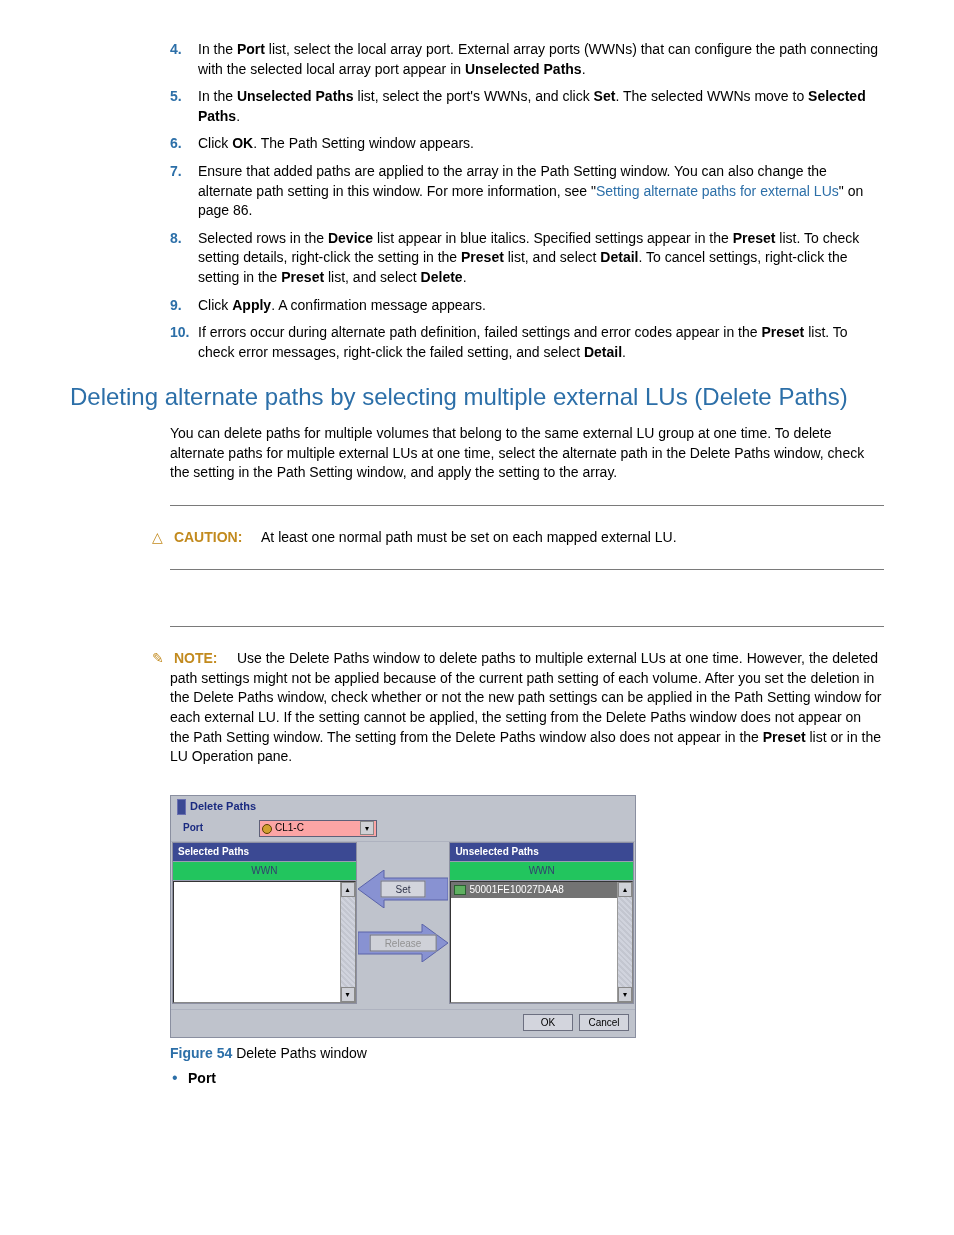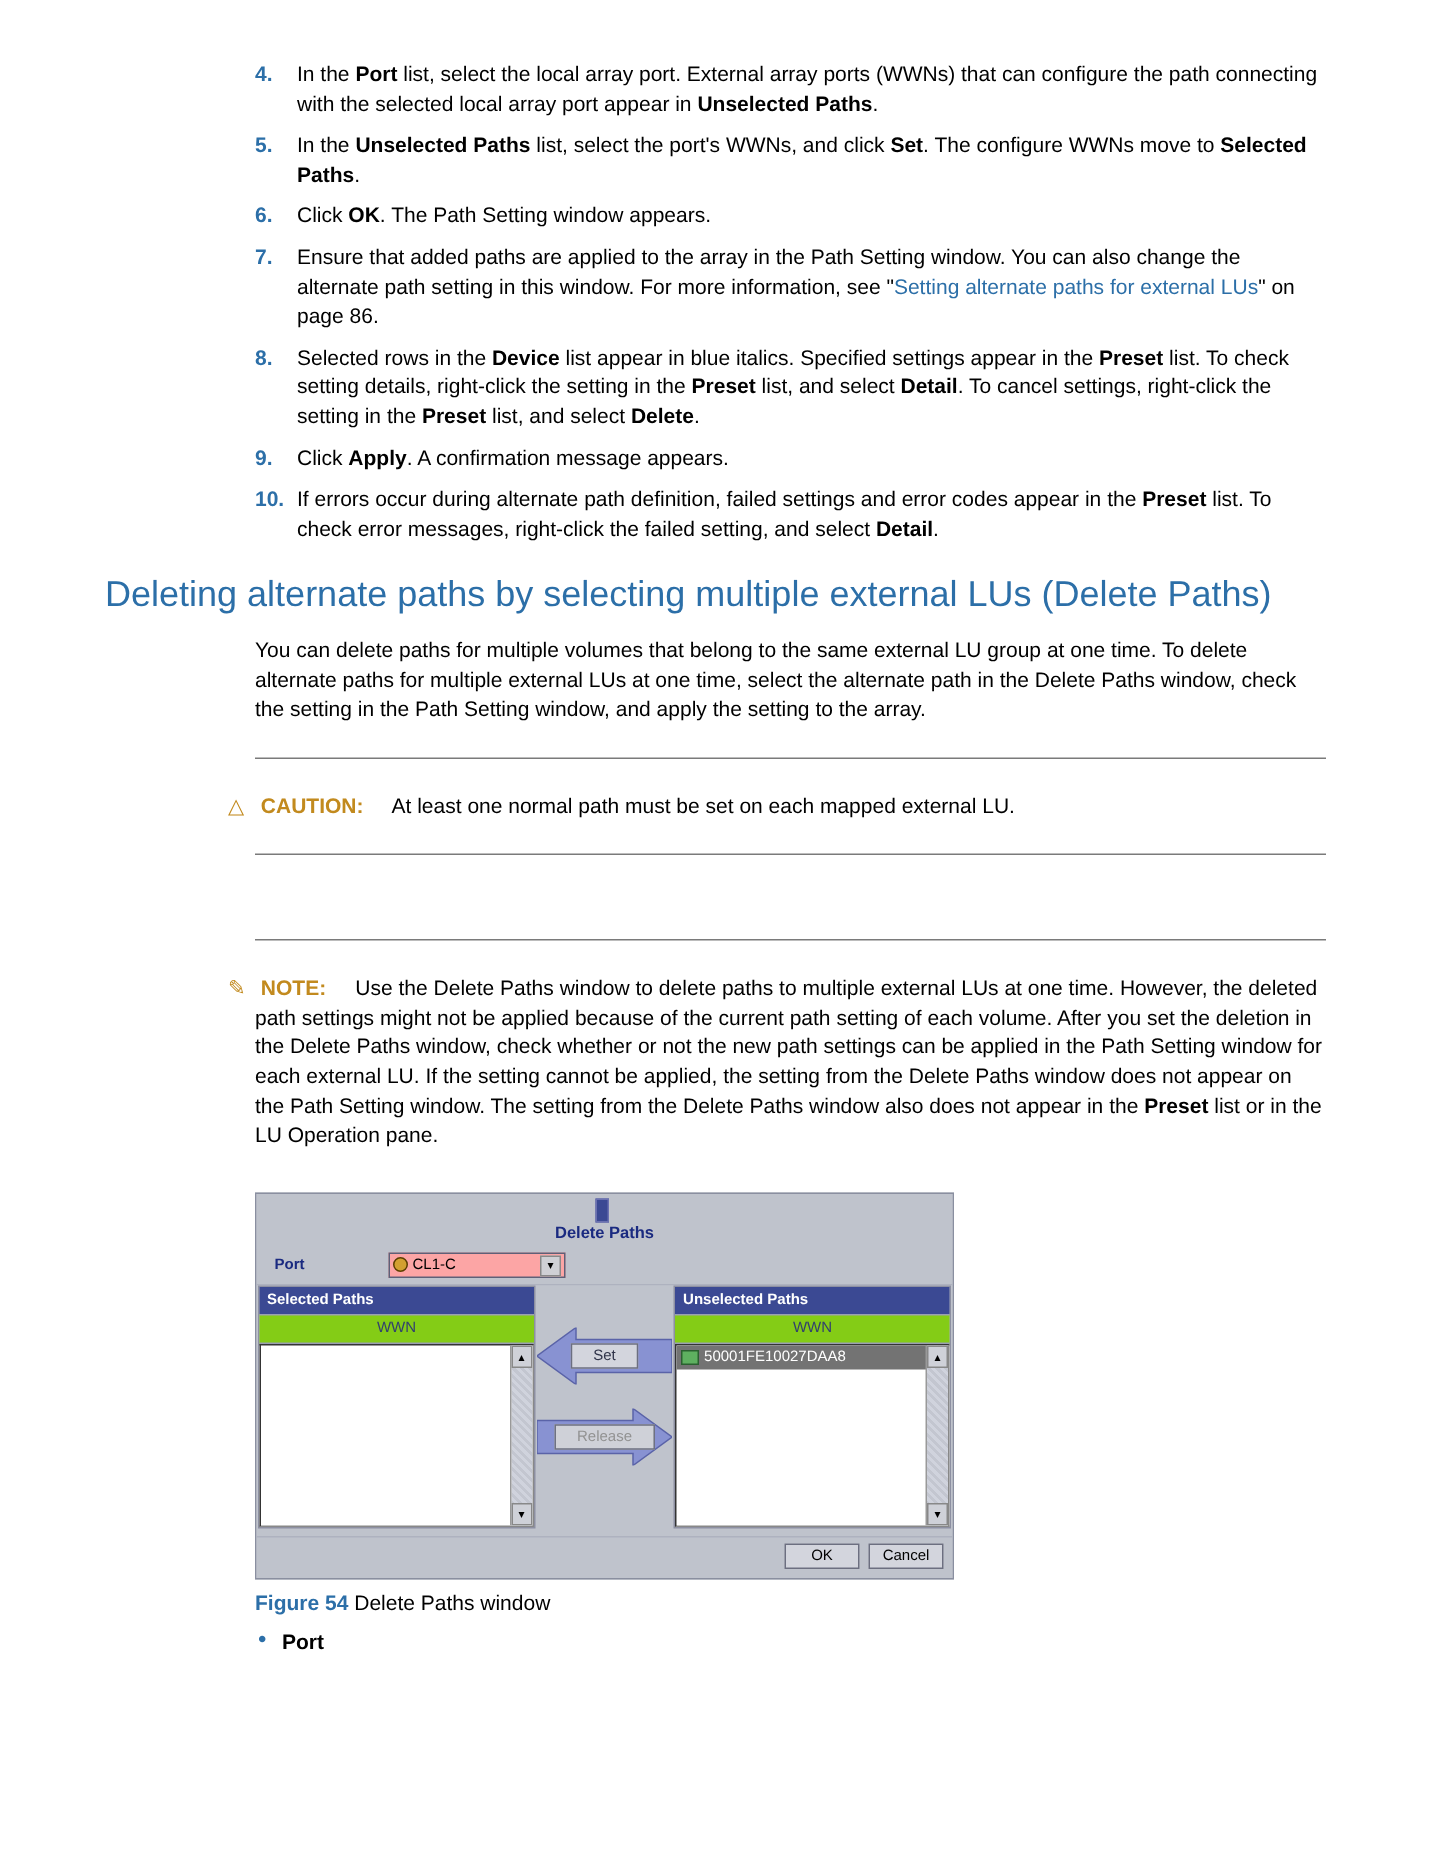--- a/index.html
+++ b/index.html
@@ -71,24 +71,23 @@
   }
   .dp-window {
     border: 1px solid #8a8fa0;
     width: 464px;
     background: #bfc3cc;
     font-family: "MS Sans Serif", Tahoma, sans-serif;
     font-size: 10px;
   }
   .dp-titlebar {
     display: flex;
-    align-items: center;
+    align-items: flex-start;
     background: #bfc3cc;
     padding: 3px 6px;
-    flex-direction: column;
   }
   .dp-titlebar .tb-accent {
     width: 7px;
     height: 14px;
     background: #3b4993;
     border: 1px solid #6a70b0;
     margin-right: 4px;
   }
   .dp-titlebar .tb-label {
     font-weight: bold;
@@ -147,21 +146,21 @@
     margin: 0 0 5px 0;
   }
   .dp-panel .dp-panel-title {
     background: #3b4993;
     color: #fff;
     font-weight: bold;
     font-size: 10px;
     padding: 2px 5px;
   }
   .dp-panel .dp-panel-head {
-    background: #84cc16;
+    background: #22c55e;
     color: #32406e;
     font-size: 10px;
     text-align: center;
     padding: 2px 0;
     border: 1px solid #9a9eb2;
     border-left: none;
     border-right: none;
   }
   .dp-panel .dp-panel-list {
     background: #fff;
@@ -294,21 +293,21 @@
   <li>
     <span class="num">4.</span>
     <span>
       <span>In the </span><strong>Port</strong><span> list, select the local array port. External array ports (WWNs) that can configure the path connecting with the selected local array port appear in </span><strong>Unselected Paths</strong><span>.</span>
     </span>
   </li>
 
   <li>
     <span class="num">5.</span>
     <span>
-      <span>In the </span><strong>Unselected Paths</strong><span> list, select the port's WWNs, and click </span><strong>Set</strong><span>. The configure WWNs move to </span><strong>Selected Paths</strong><span>.</span>
+      <span>In the </span><strong>Unselected Paths</strong><span> list, select the port's WWNs, and click </span><strong>Set</strong><span>. The selected WWNs move to </span><strong>Selected Paths</strong><span>.</span>
     </span>
   </li>
 
   <li>
     <span class="num">6.</span>
     <span>
       <span>Click </span><strong>OK</strong><span>. The Path Setting window appears.</span>
     </span>
   </li>
 

